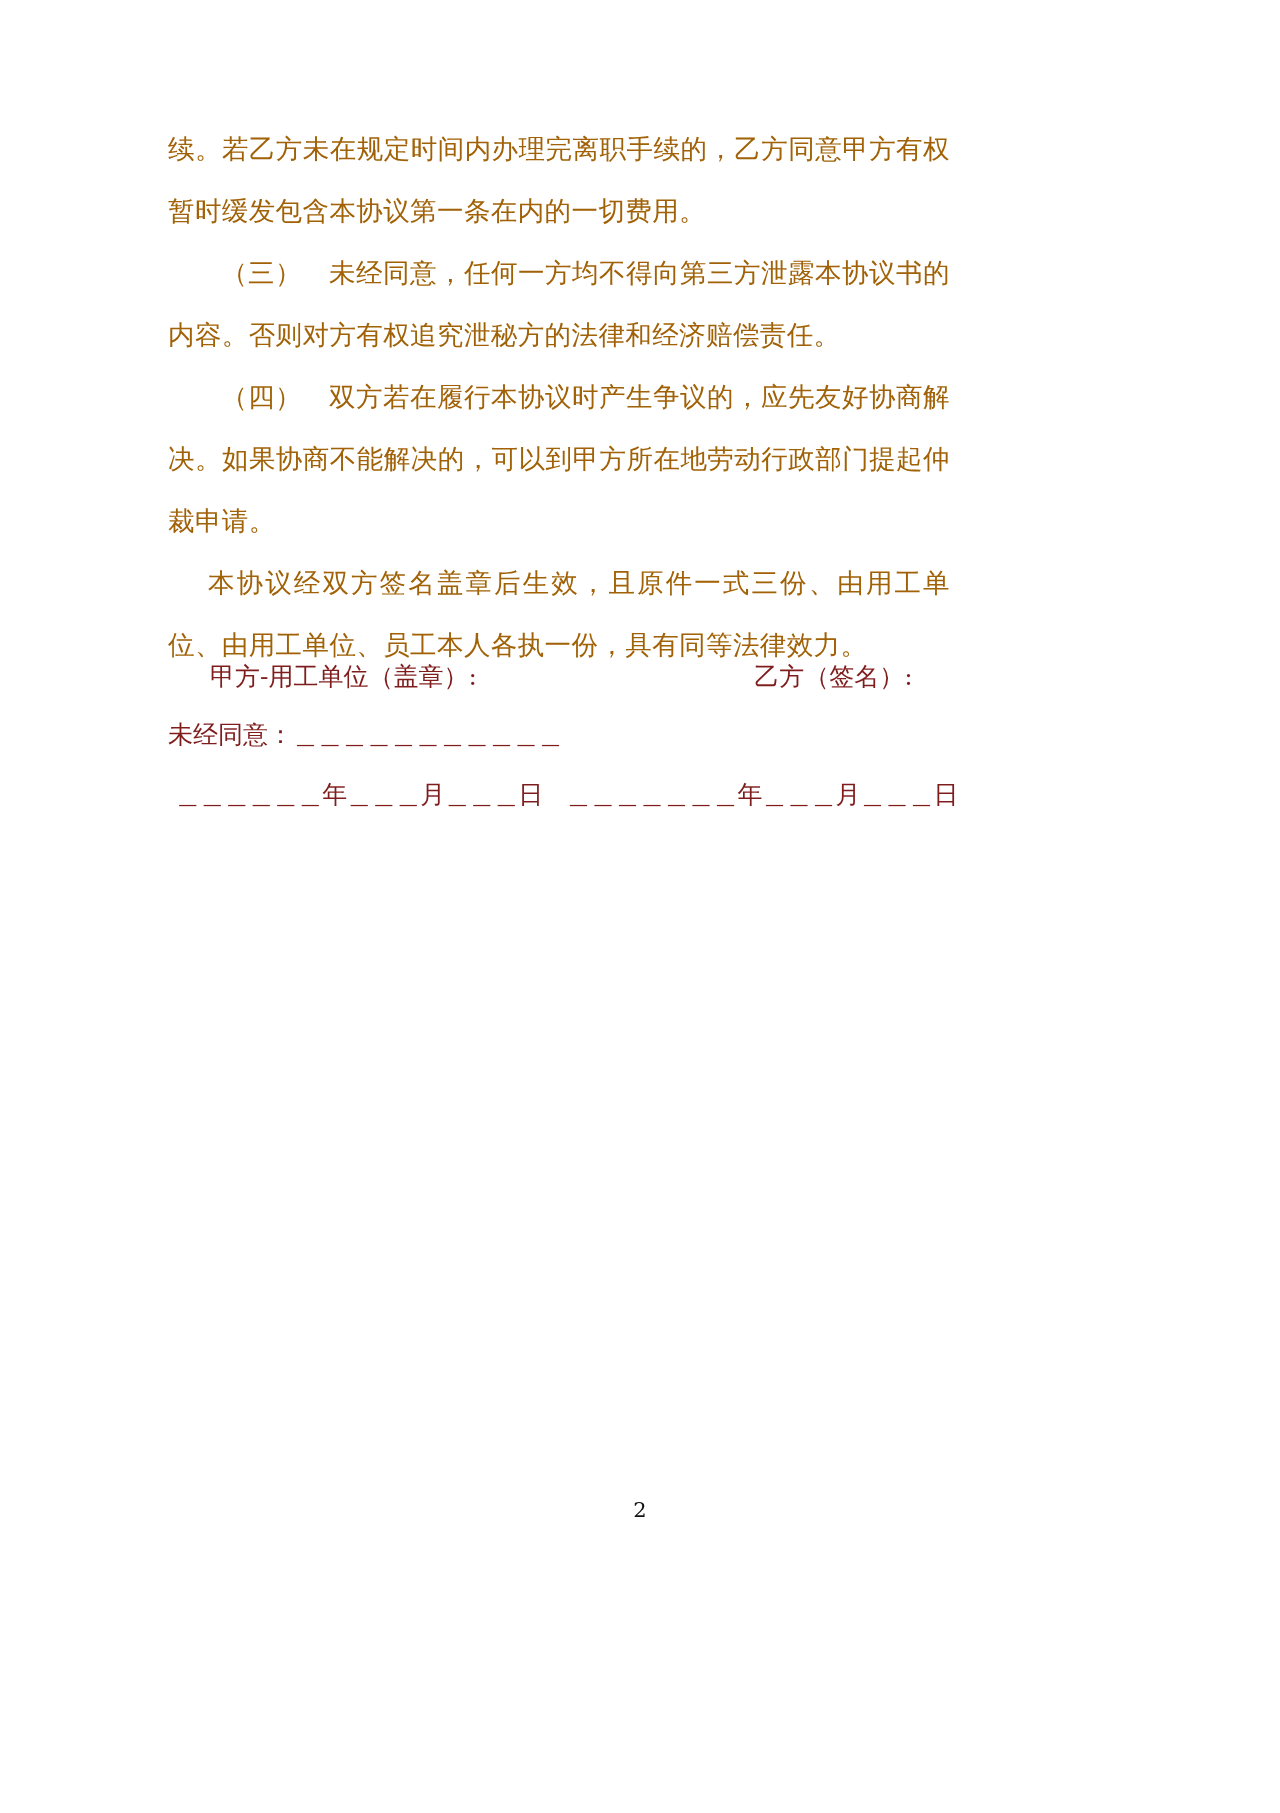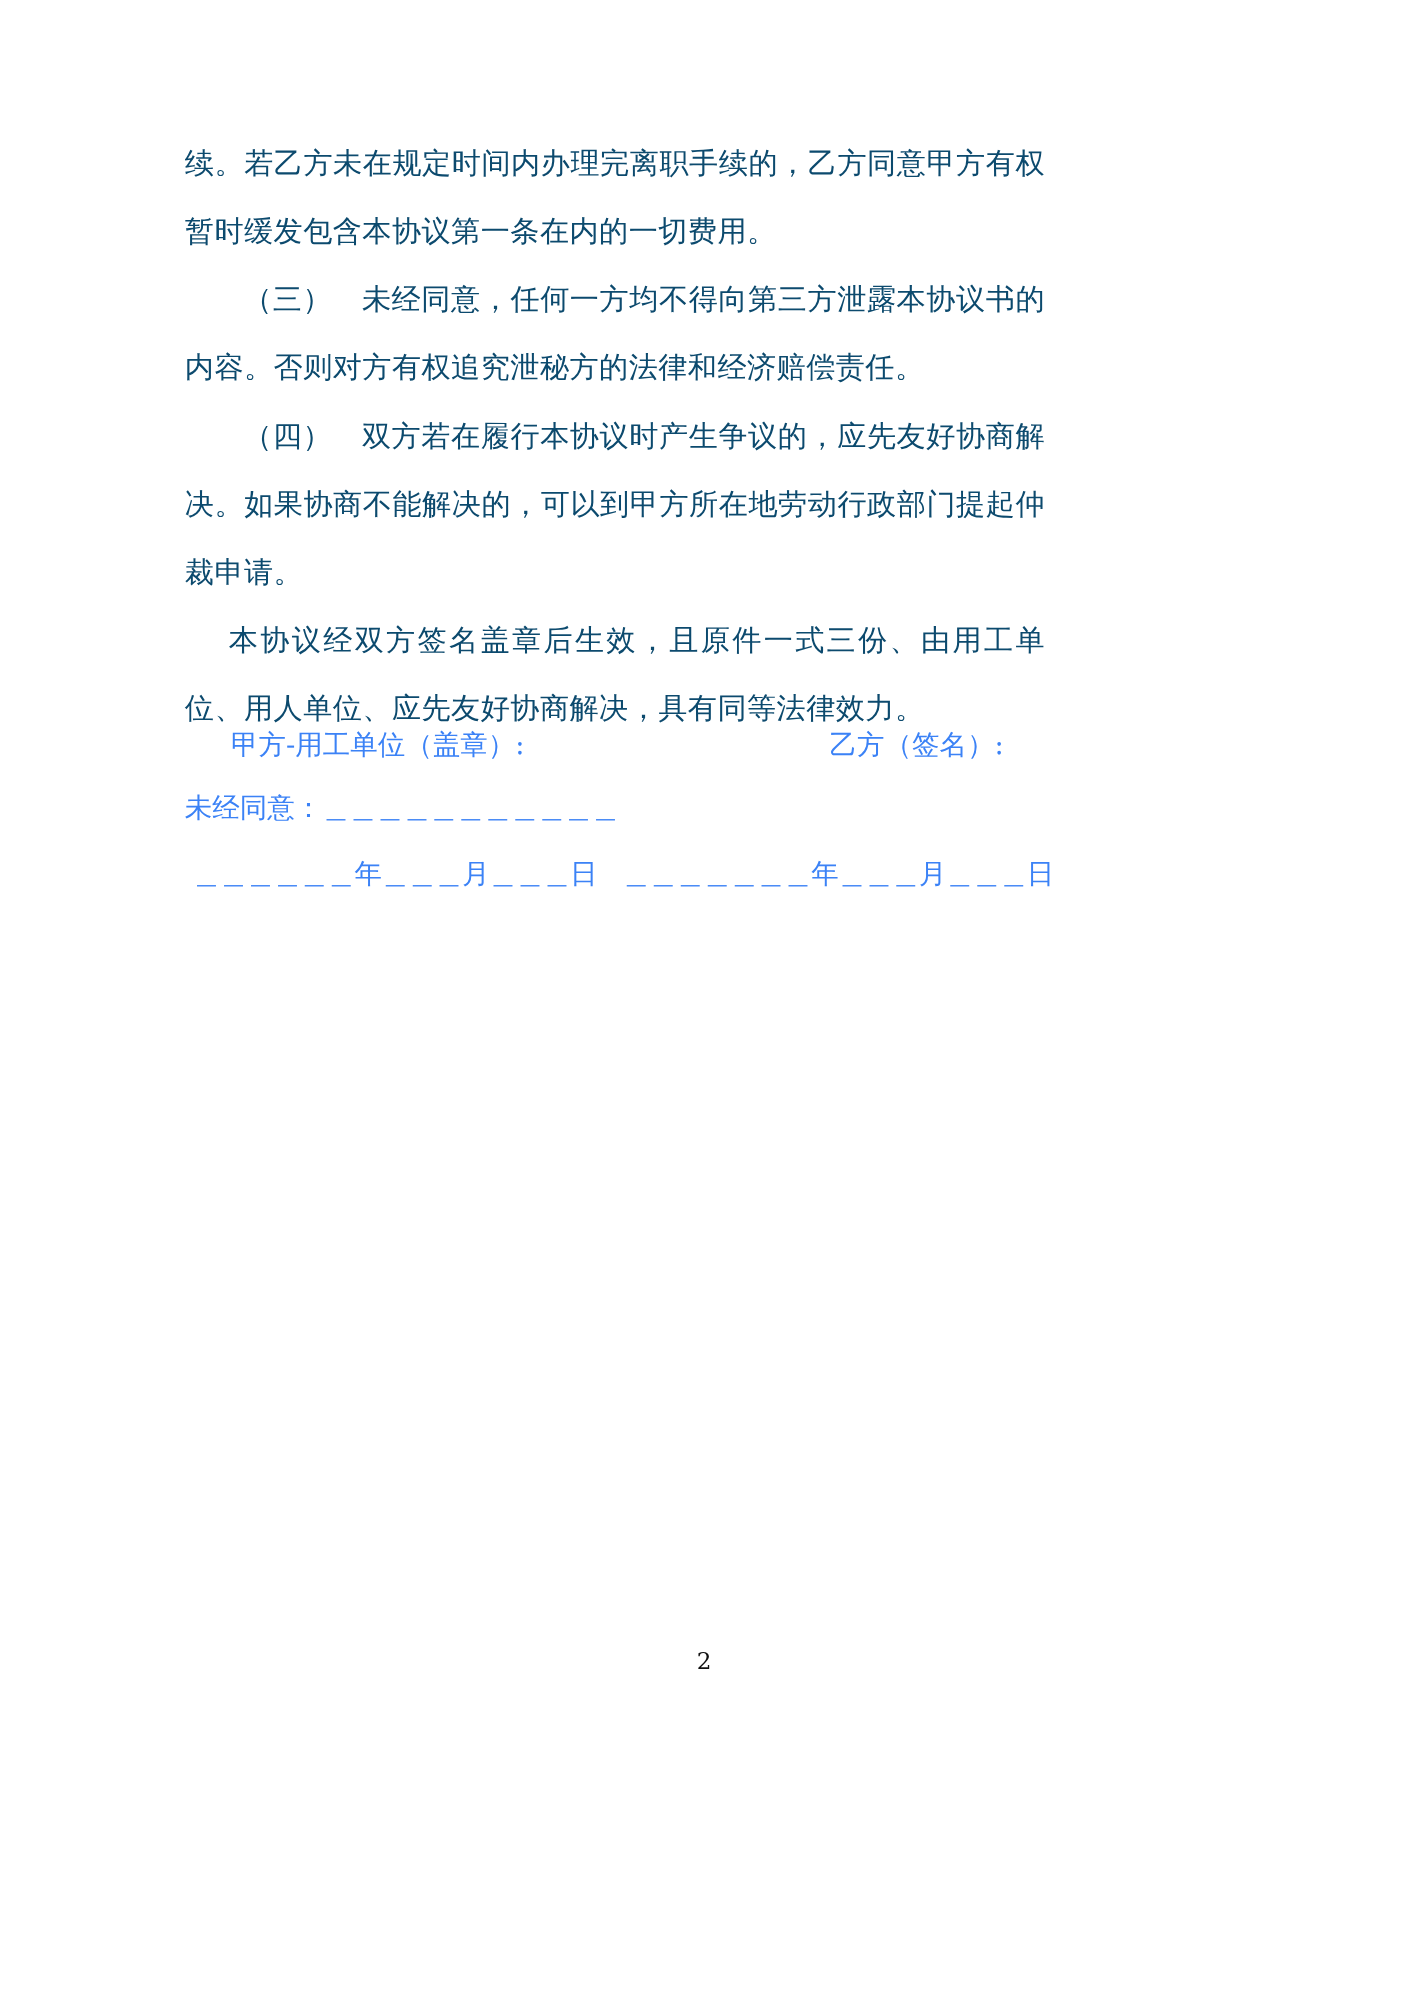--- a/index.html
+++ b/index.html
@@ -33,41 +33,41 @@
   }
 
   
   .para {
     font-size: 26.5px;
     line-height: 62px;
     text-align: justify;
     text-justify: inter-ideograph;
     letter-spacing: 0.4px;
     margin: 0;
-    color: #0c4a6e;
+    color: #a16207;
   }
   .para.indent-1 {
     text-indent: 40px;
   }
   .para.indent-2 {
     text-indent: 53px;
   }
   .para.noindent {
     text-indent: 0;
   }
 
   
   .sig-block {
     position: absolute;
     left: 168px;
     top: 648px;
     width: 790px;
     font-size: 25px;
     line-height: 58px;
-    color: #3b82f6;
+    color: #7f1d1d;
   }
 
   .sig-row {
     display: flex;
     flex-direction: row;
     align-items: baseline;
     width: 100%;
   }
 
   .sig-row.row-1 .sig-left  { padding-left: 42px; width: 560px; }
@@ -106,21 +106,21 @@
 <div class="page">
 
   <div class="content">
 
     <p class="para noindent">续。若乙方未在规定时间内办理完离职手续的，乙方同意甲方有权暂时缓发包含本协议第一条在内的一切费用。</p>
 
     <p class="para indent-2">（三）　未经同意，任何一方均不得向第三方泄露本协议书的内容。否则对方有权追究泄秘方的法律和经济赔偿责任。</p>
 
     <p class="para indent-2">（四）　双方若在履行本协议时产生争议的，应先友好协商解决。如果协商不能解决的，可以到甲方所在地劳动行政部门提起仲裁申请。</p>
 
-    <p class="para indent-1">本协议经双方签名盖章后生效，且原件一式三份、由用工单位、用人单位、应先友好协商解决，具有同等法律效力。</p>
+    <p class="para indent-1">本协议经双方签名盖章后生效，且原件一式三份、由用工单位、由用工单位、员工本人各执一份，具有同等法律效力。</p>
 
   </div>
 
   <div class="sig-block">
 
     <div class="sig-row row-1">
       <span class="sig-left">甲方-用工单位（盖章）:</span>
       <span class="sig-right">乙方（签名）:</span>
     </div>
 

